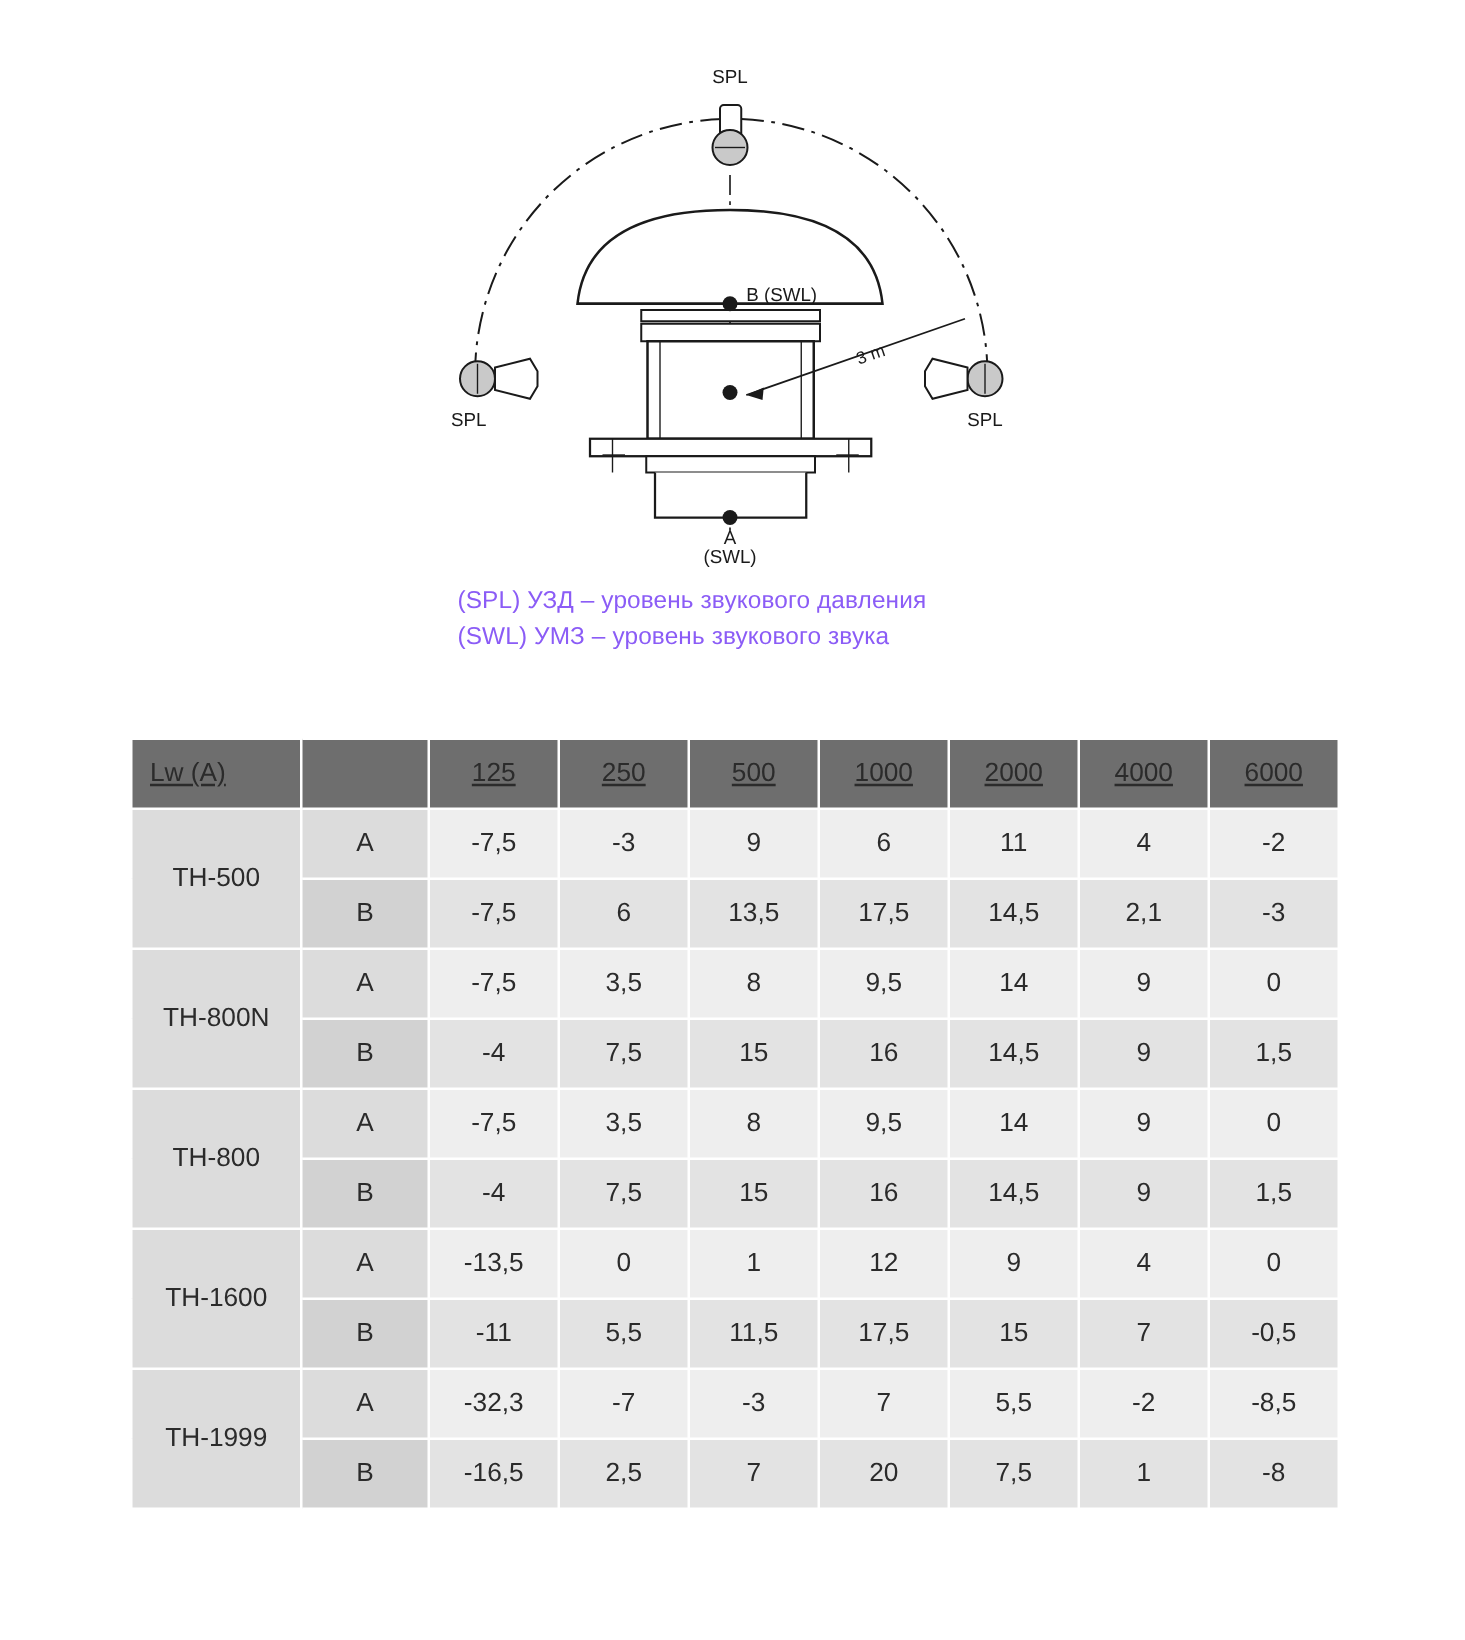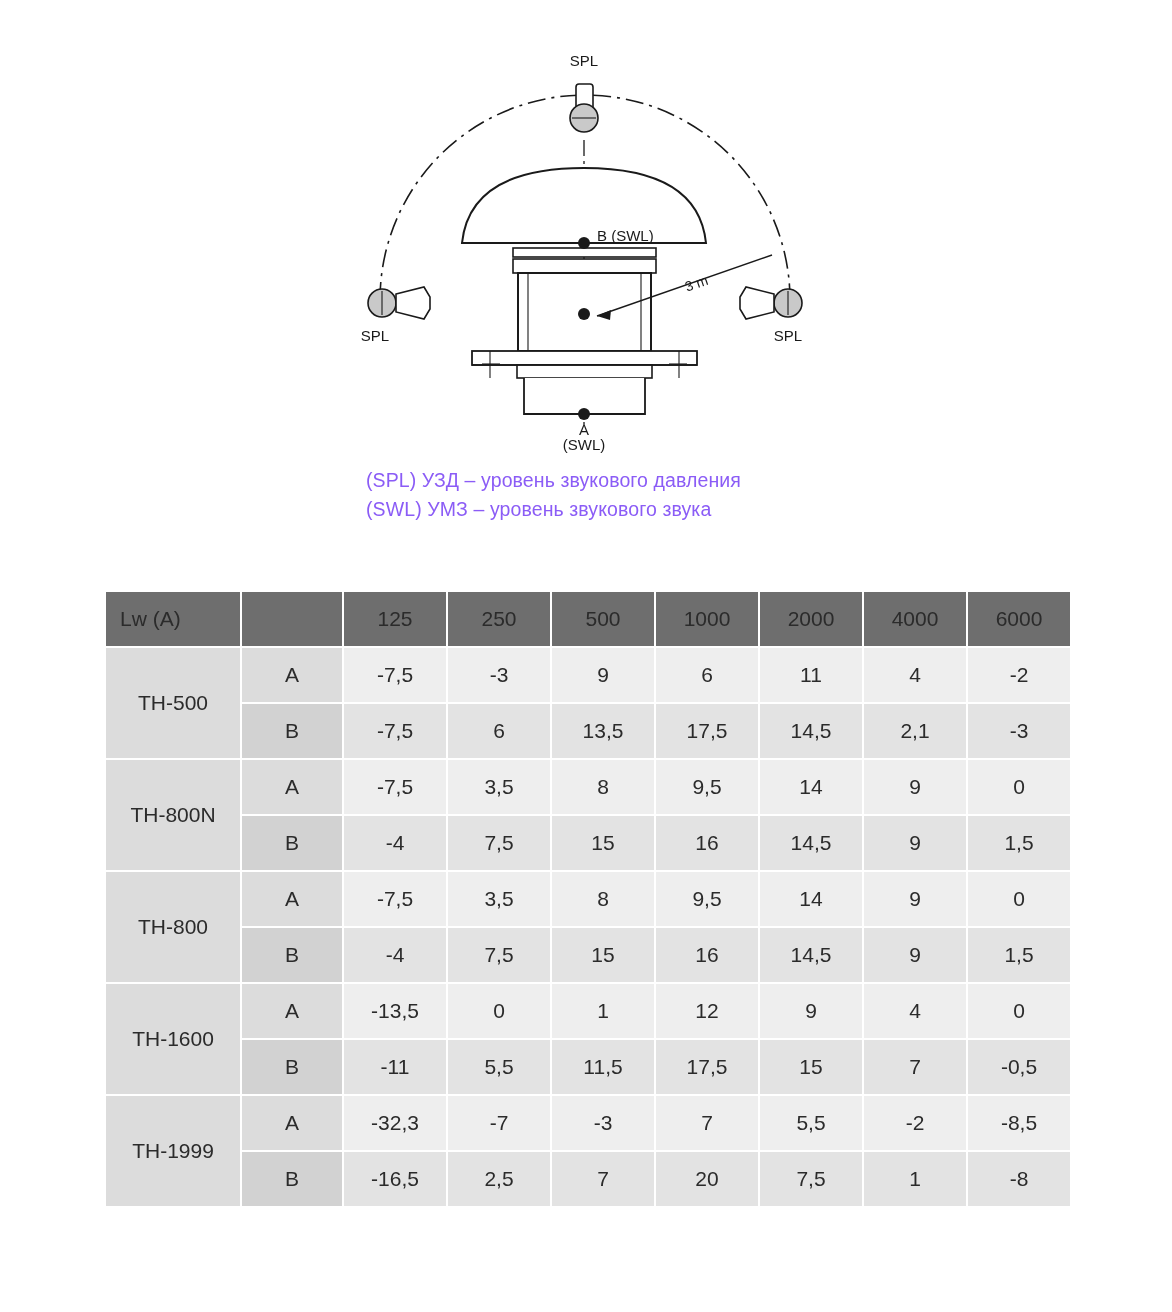--- a/index.html
+++ b/index.html
@@ -60,20 +60,21 @@
     color: #2b2b2b;
     height: 54px;
     padding: 0;
   }
   thead th {
     background: #6e6e6e;
     color: #ffffff;
     font-weight: bold;
     font-size: 22px;
     height: 54px;
+    text-decoration: underline;
   }
   thead th.hdr-label {
     text-align: left;
     padding-left: 14px;
     width: 120px;
   }
   thead th.hdr-blank { width: 100px; }
 
   td.model {
     background: #dcdcdc;

